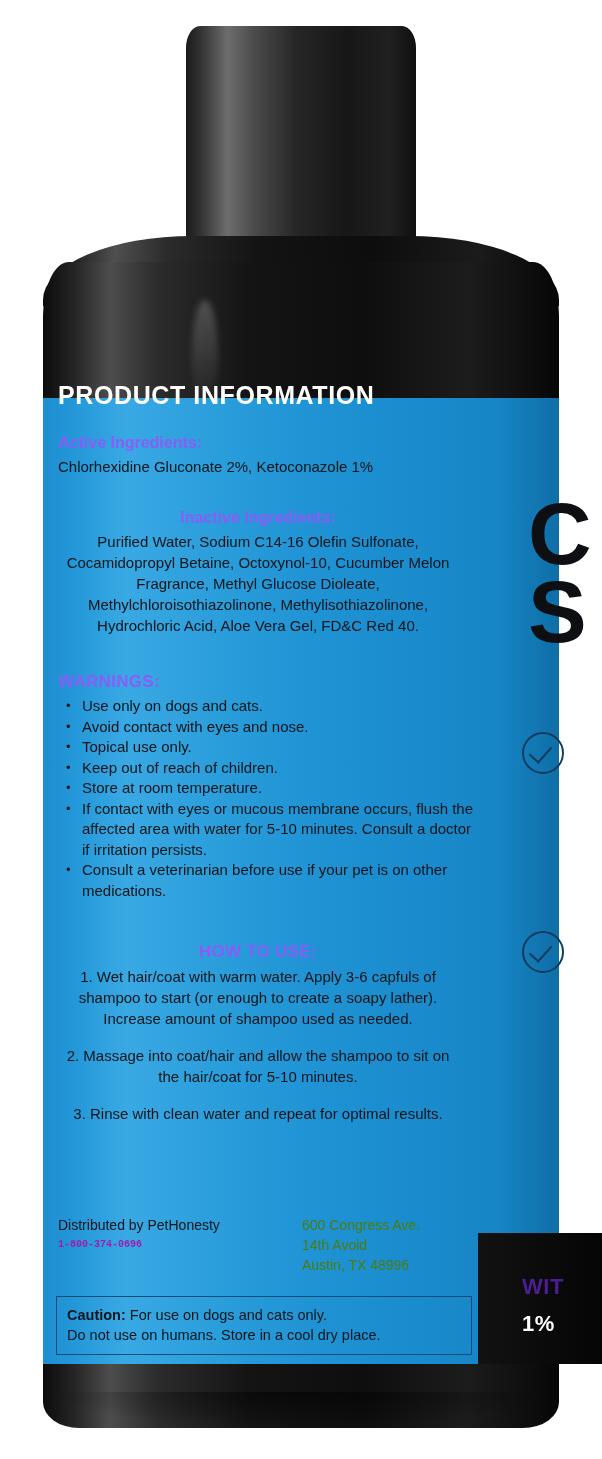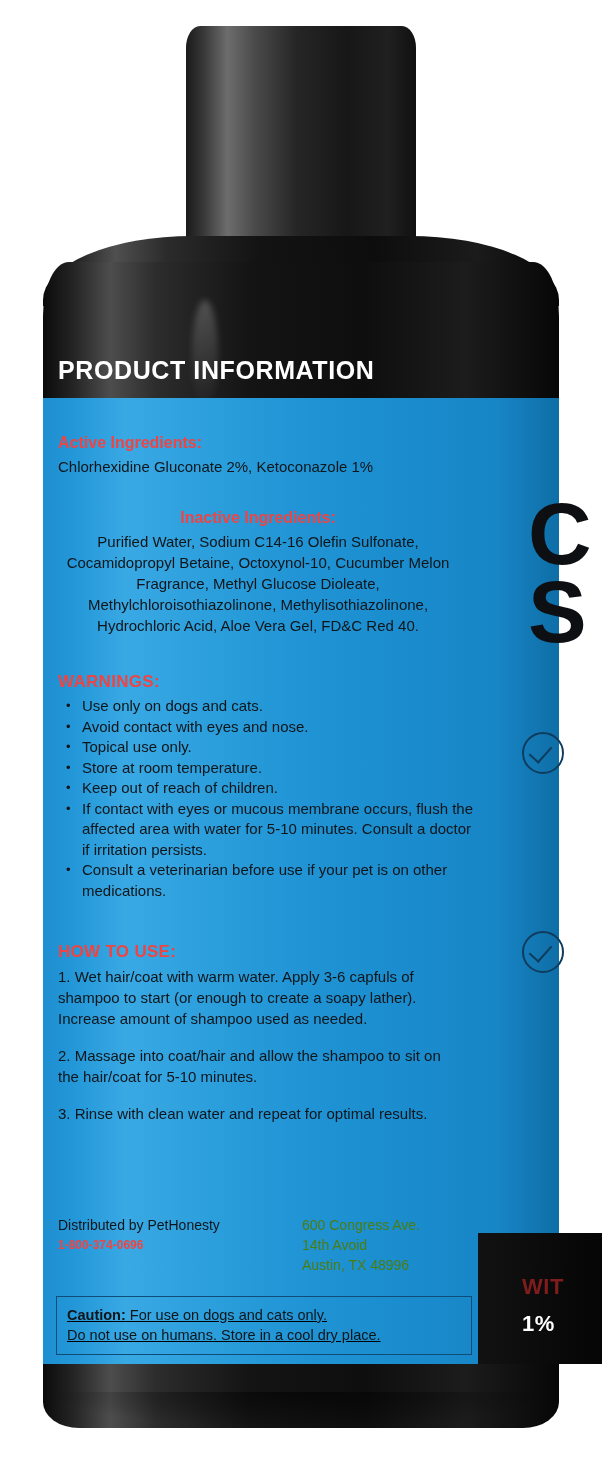--- a/index.html
+++ b/index.html
@@ -86,51 +86,51 @@
     height: 966px;
     background: linear-gradient(to right,
       #1e8fd0 0%, #2397d8 6%, #39a9e4 16%, #2da0dd 30%,
       #1f93d4 52%, #1a8ccd 72%, #1785c6 88%, #0f6ea6 100%);
     overflow: hidden;
   }
 
   .heading-prod {
     position: absolute;
     left: 58px;
-    top: 356px;
+    top: 381px;
     font-size: 25px;
     font-weight: bold;
     letter-spacing: 0.6px;
     color: #ffffff;
     font-family: "Liberation Sans", sans-serif;
   }
 
   .sec-title {
     font-size: 16px;
     font-weight: bold;
-    color: #ef4444;
+    color: #8b5cf6;
     margin: 0 0 4px 0;
   }
   .sec-title.caps {
     font-size: 17px;
     letter-spacing: 0.3px;
   }
   .body-text {
     font-size: 15px;
     line-height: 21px;
     color: #10151a;
     margin: 0;
   }
 
   .block { position: absolute; }
 
   #block-active       { left: 58px; top: 434px;  width: 400px; }
   #block-inactive     { left: 58px; top: 509px;  width: 400px; text-align: center; }
   #block-warnings     { left: 58px; top: 672px;  width: 420px; }
-  #block-howto        { left: 58px; top: 942px;  width: 400px; }
+  #block-howto        { left: 58px; top: 942px;  width: 400px; text-align: center; }
   #block-distributed  { left: 58px; top: 1215px; width: 430px; }
   #block-caution      { left: 56px; top: 1296px; width: 416px; }
 
   ul.warn-list {
     list-style: none;
     margin: 4px 0 0 0;
     padding: 0;
   }
   ul.warn-list li {
     font-size: 15px;
@@ -152,27 +152,26 @@
     font-size: 15px;
     line-height: 21px;
     margin: 0 0 16px 0;
     color: #10151a;
   }
   .howto-step:last-child { margin-bottom: 9px; }
 
   .dist-wrap { display: flex; gap: 12px; }
   .dist-left { width: 232px; }
   .dist-line { font-size: 14px; line-height: 20px; color: #10151a; }
-  .dist-phone { font-size: 12px; font-weight: bold; line-height: 20px; color: #ef4444; }
+  .dist-phone { font-size: 10px; font-weight: bold; line-height: 20px; color: #a21caf; font-family: Liberation Mono, monospace; }
   .addr-line { font-size: 14px; line-height: 20px; color: #4d7c0f; }
 
   .caution-box {
     border: 1.5px solid #0f4d78;
     padding: 8px 10px 9px 10px;
-    text-decoration: underline;
   }
   .caution-text {
     font-size: 14.5px;
     line-height: 20px;
     color: #10151a;
   }
   .caution-text b { font-weight: bold; }
 
   
   .right-panel {
@@ -221,21 +220,21 @@
     left: 0;
     top: 835px;
     width: 124px;
     height: 131px;
     background: linear-gradient(to right, #121212 0%, #0a0a0a 60%, #050505 100%);
   }
   .band-line1 {
     position: absolute;
     left: 44px;
     top: 876px;
-    color: #7f1d1d;
+    color: #4c1d95;
     font-weight: bold;
     font-size: 22px;
     letter-spacing: 0.5px;
     white-space: nowrap;
   }
   .band-line2 {
     position: absolute;
     left: 44px;
     top: 913px;
     color: #ffffff;
@@ -278,22 +277,22 @@
     <div class="sec-title">Inactive Ingredients:</div>
     <div class="body-text">Purified Water, Sodium C14-16 Olefin Sulfonate, Cocamidopropyl Betaine, Octoxynol-10, Cucumber Melon Fragrance, Methyl Glucose Dioleate, Methylchloroisothiazolinone, Methylisothiazolinone, Hydrochloric Acid, Aloe Vera Gel, FD&amp;C Red 40.</div>
   </div>
 
   <div class="block" id="block-warnings">
     <div class="sec-title caps">WARNINGS:</div>
     <ul class="warn-list">
       <li>Use only on dogs and cats.</li>
       <li>Avoid contact with eyes and nose.</li>
       <li>Topical use only.</li>
+      <li>Keep out of reach of children.</li>
       <li>Store at room temperature.</li>
-      <li>Keep out of reach of children.</li>
       <li>If contact with eyes or mucous membrane occurs, flush the affected area with water for 5-10 minutes. Consult a doctor if irritation persists.</li>
       <li>Consult a veterinarian before use if your pet is on other medications.</li>
     </ul>
   </div>
 
   <div class="block" id="block-howto">
     <div class="sec-title caps">HOW TO USE:</div>
     <p class="howto-step">1. Wet hair/coat with warm water. Apply 3-6 capfuls of shampoo to start (or enough to create a soapy lather). Increase amount of shampoo used as needed.</p>
     <p class="howto-step">2. Massage into coat/hair and allow the shampoo to sit on the hair/coat for 5-10 minutes.</p>
     <p class="howto-step">3. Rinse with clean water and repeat for optimal results.</p>

